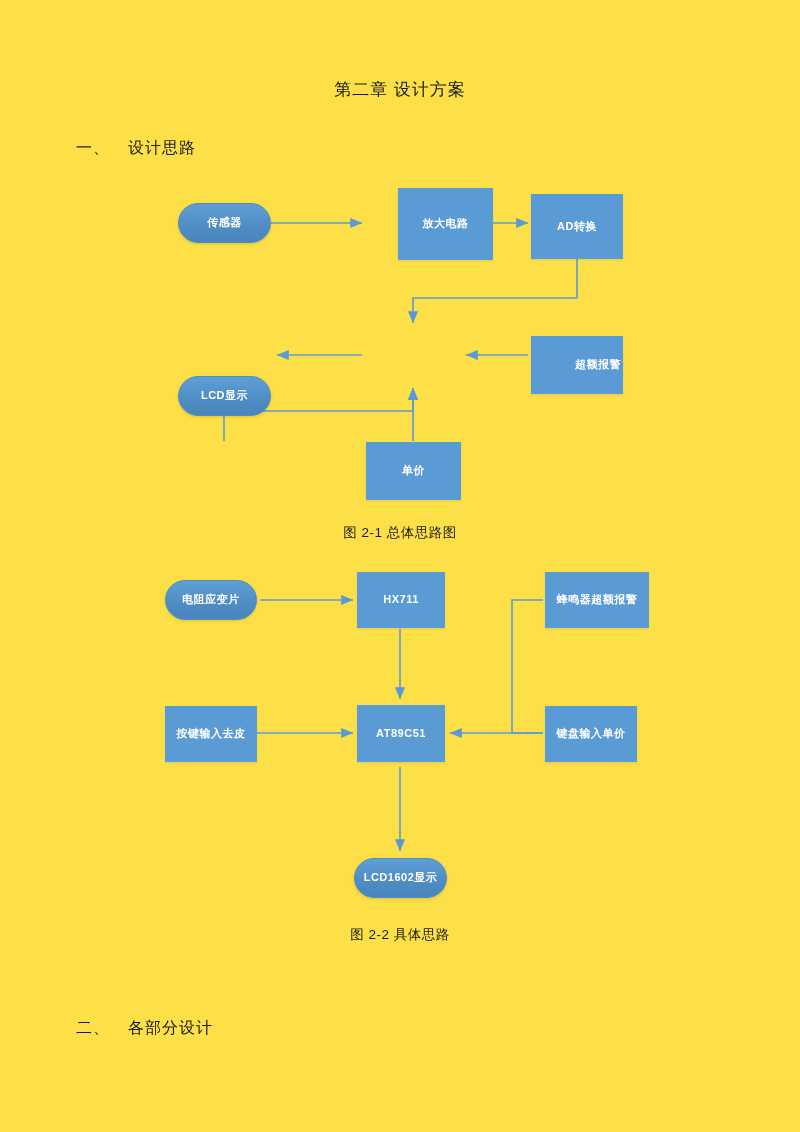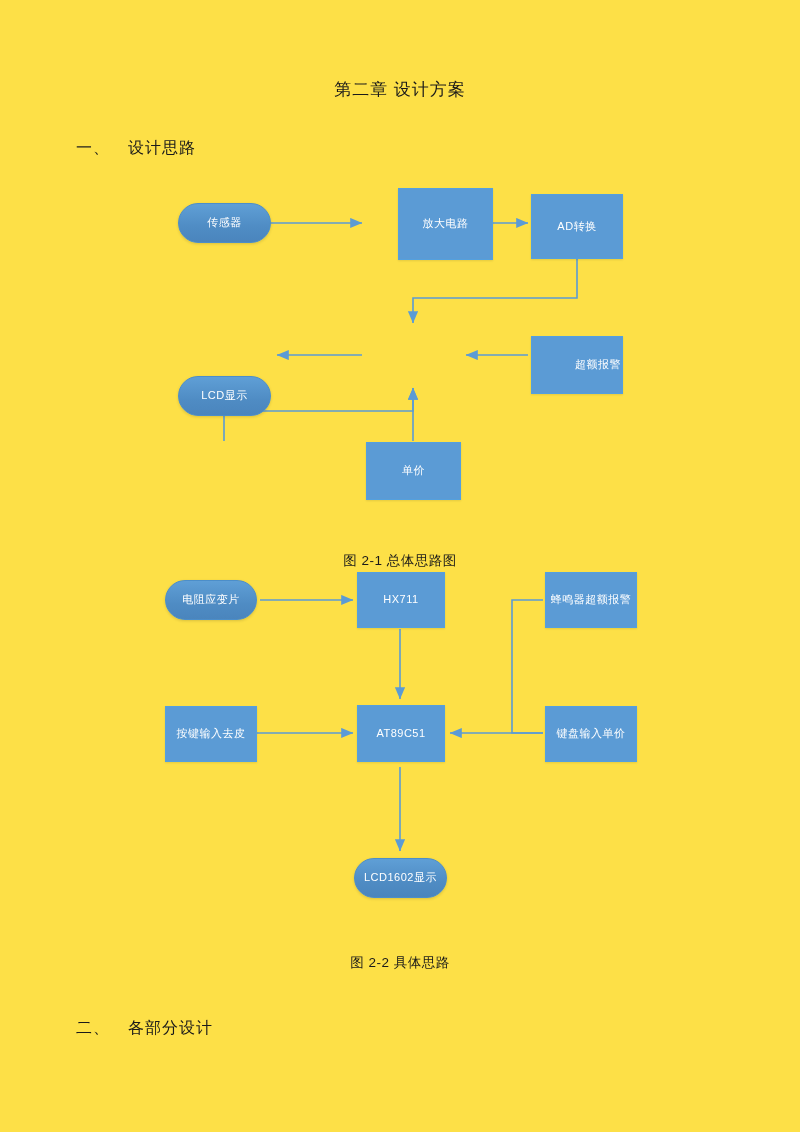--- a/index.html
+++ b/index.html
@@ -48,21 +48,20 @@
   #sec-2 { top: 1018px; }
 
   .fig-caption {
     position: absolute;
     width: 800px;
     left: 0;
     text-align: center;
     font-size: 13.5px;
     color: #1a1a1a;
     letter-spacing: .5px;
-    margin-top: 28px;
   }
   #cap-1 { top: 524px; }
   #cap-2 { top: 926px; }
 
   
   .diagram {
     position: absolute;
     left: 0;
   }
   #diagram-1 { top: 180px; left: 0; width: 800px; height: 330px; }
@@ -96,21 +95,21 @@
     box-shadow: 0 1px 2px rgba(0,0,0,0.10);
   }
 
   .node.pill {
     background: linear-gradient(180deg, #5f9fd6 0%, #4f8cc4 60%, #4a85bd 100%);
     border: 1px solid #4c8ec9;
     border-radius: 999px;
     box-shadow: 0 1px 3px rgba(0,0,0,0.14);
   }
 
-  .node .label { pointer-events: none; }
+  .node .label { pointer-events: none; font-weight: bold; }
 </style>
 </head>
 <body>
 
 <div class="page">
 
   <div class="doc-title">第二章  设计方案</div>
 
   <div class="section-heading" id="sec-1">
     <span class="num">一、</span><span>设计思路</span>
@@ -198,21 +197,21 @@
     </svg>
 
     <div class="node pill" style="left:165px; top:24px; width:92px; height:40px;">
       <span class="label">电阻应变片</span>
     </div>
 
     <div class="node rect" style="left:357px; top:16px; width:88px; height:56px;">
       <span class="label">HX711</span>
     </div>
 
-    <div class="node rect" style="left:545px; top:16px; width:92px; height:56px;">
+    <div class="node rect" style="left:545px; top:16px; width:104px; height:56px;">
       <span class="label">蜂鸣器超额报警</span>
     </div>
 
     <div class="node rect" style="left:165px; top:150px; width:92px; height:56px;">
       <span class="label">按键输入去皮</span>
     </div>
 
     <div class="node rect" style="left:357px; top:149px; width:88px; height:57px;">
       <span class="label">AT89C51</span>
     </div>

